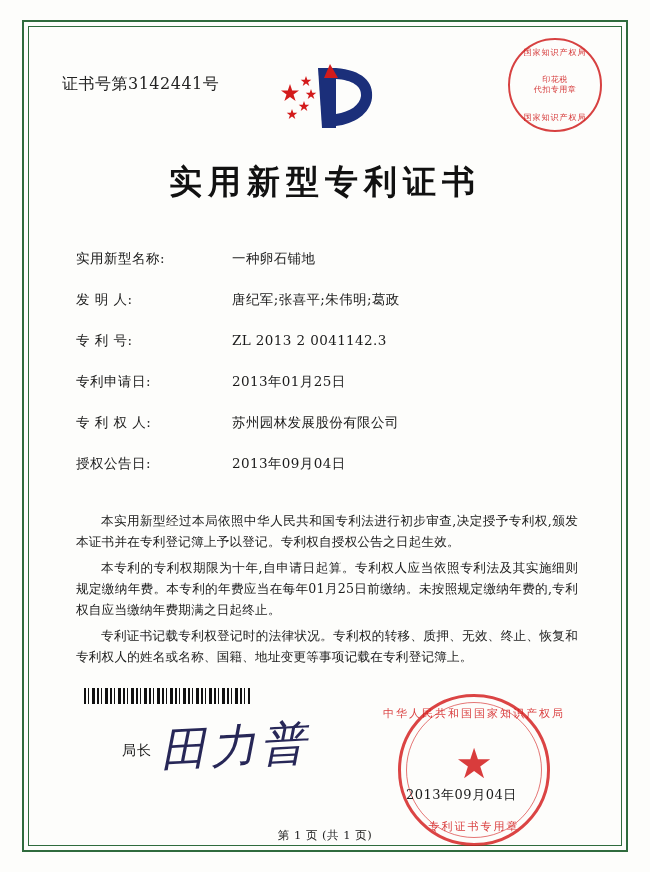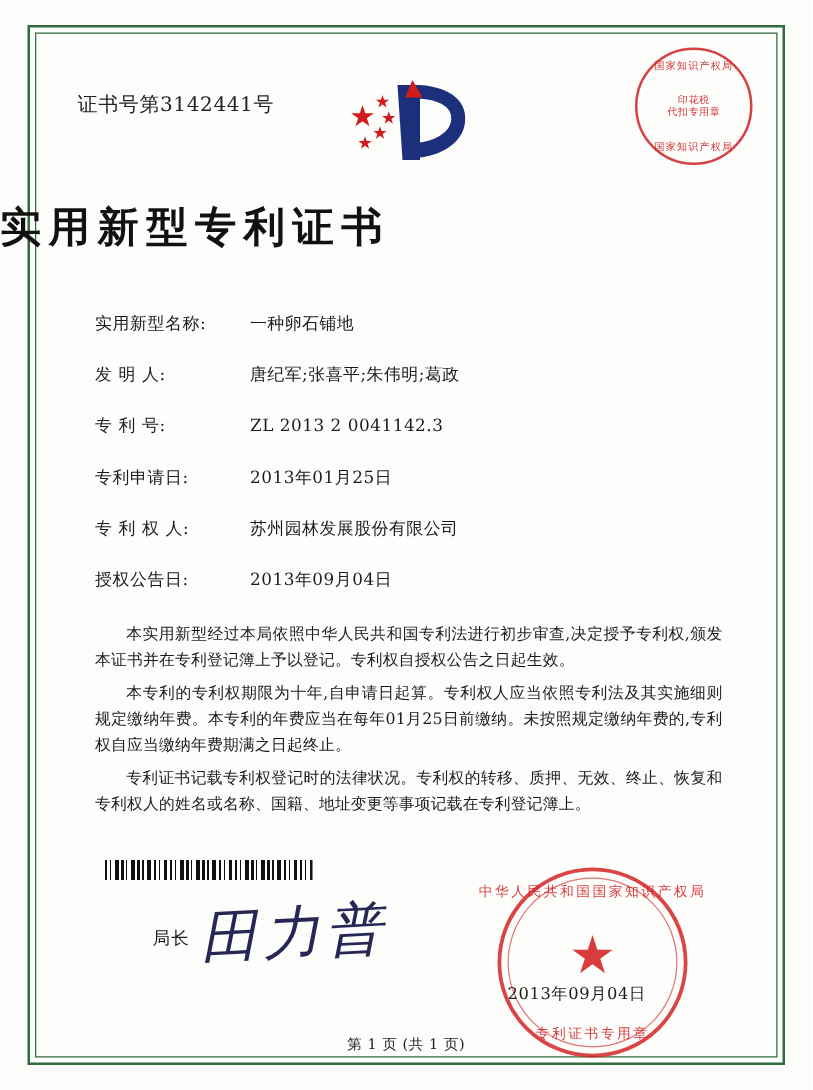--- a/index.html
+++ b/index.html
@@ -102,21 +102,21 @@
   }
   .seal-top .arc.top { top: 9px; }
   .seal-top .arc.bottom { bottom: 9px; }
 
   
   .main-title {
     position: absolute;
     left: 0;
     right: 0;
     top: 160px;
-    text-align: left;
+    text-align: center;
     font-size: 33px;
     font-weight: bold;
     letter-spacing: 6px;
     color: #111;
     font-family: "DejaVu Serif", "Liberation Serif", serif;
   }
 
   
   .fields {
     position: absolute;
@@ -134,28 +134,29 @@
   }
   .field-label {
     width: 96px;
     flex: 0 0 96px;
     letter-spacing: 0.5px;
     white-space: nowrap;
   }
   .field-value {
     flex: 1;
     letter-spacing: 0.4px;
+    margin-left: 32px;
   }
 
   
   .body-text {
     position: absolute;
     left: 76px;
     right: 72px;
-    top: 496px;
+    top: 510px;
     font-size: 12.6px;
     line-height: 21px;
     color: #1b1b1b;
     text-align: justify;
   }
   .body-text p {
     margin: 0 0 5px 0;
     text-indent: 25px;
     letter-spacing: 0.2px;
   }

